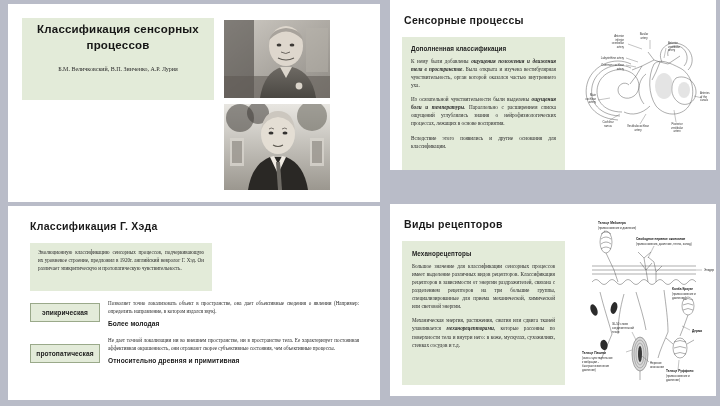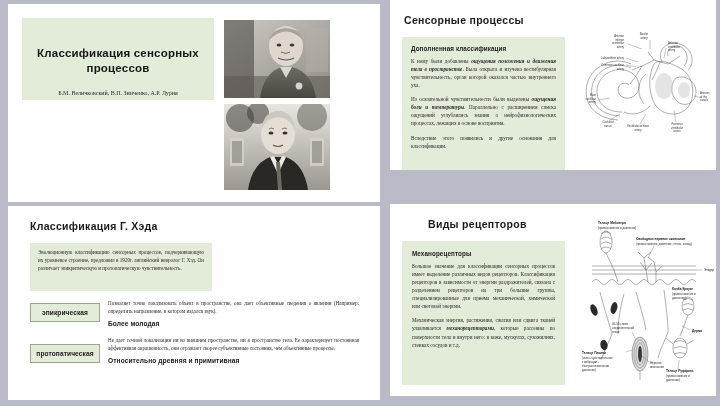--- a/index.html
+++ b/index.html
@@ -44,21 +44,21 @@
   }
 
   
   #title-card {
     position: absolute;
     left: 14px; top: 14px;
     width: 192px; height: 82px;
     display: flex;
     flex-direction: column;
     align-items: center;
-    justify-content: flex-end;
+    justify-content: flex-start;
     padding: 4px 8px;
     box-sizing: border-box;
   }
   #title-main {
     font-size: 11.5px;
     font-weight: bold;
     color: #161616;
     text-align: center;
     line-height: 1.35;
     letter-spacing: 0.2px;
@@ -148,21 +148,21 @@
   #desc-protopathic { left: 100px; top: 131px; }
   .term-desc .body-para { font-size: 5.1px; margin-bottom: 4px; }
   .term-tag {
     font-size: 6.6px;
     font-weight: bold;
     color: #1a1a1a;
     letter-spacing: 0.1px;
   }
 
   
-  #receptor-heading { position: absolute; left: 14px; top: 14px; margin-left: 24px; }
+  #receptor-heading { position: absolute; left: 14px; top: 14px; }
   #receptor-box {
     position: absolute;
     left: 12px; top: 37px;
     width: 163px; height: 144px;
     padding: 9px 10px;
     box-sizing: border-box;
   }
   #skin-diagram {
     position: absolute;
     left: 184px; top: 10px;

